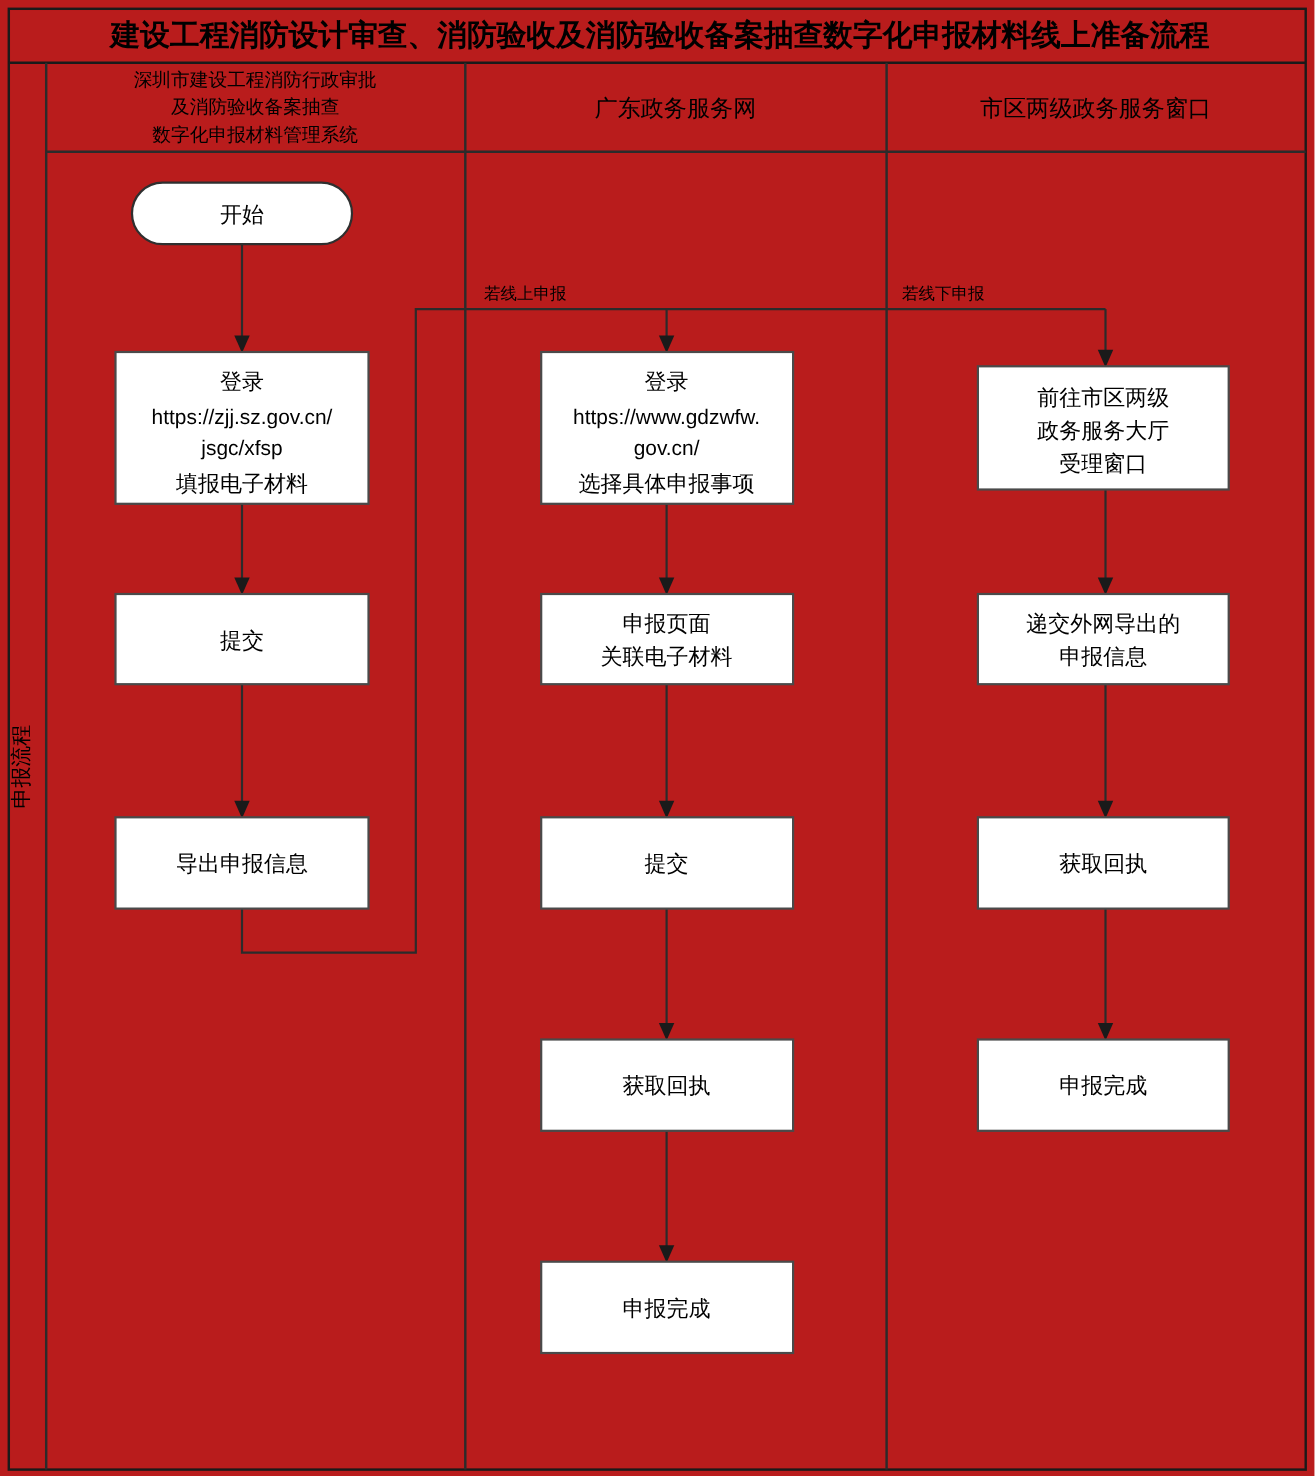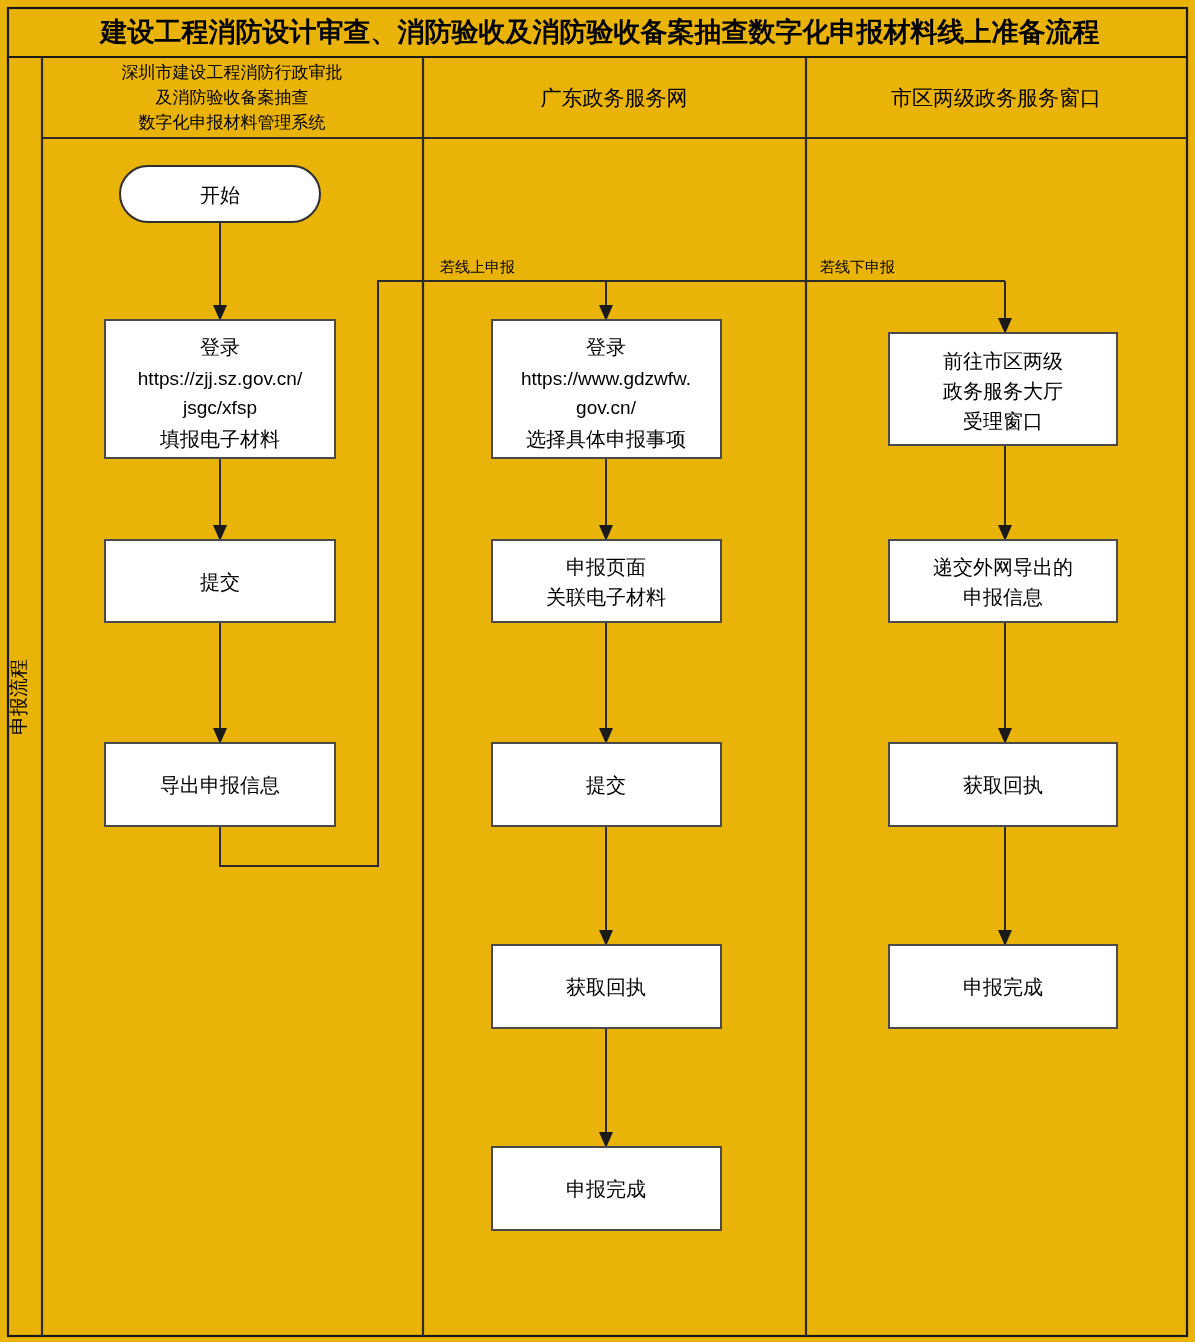--- a/index.html
+++ b/index.html
@@ -7,21 +7,21 @@
     padding: 0;
     background: #ffffff;
   }
   body {
     font-family: "Liberation Sans", "DejaVu Sans", sans-serif;
   }
   #page {
     position: relative;
     width: 1195px;
     height: 1342px;
-    background: #eab308;
+    background: #b91c1c;
     overflow: hidden;
   }
   svg.flow {
     position: absolute;
     left: 0;
     top: 0;
     width: 1195px;
     height: 1342px;
   }
   .frame-line {

